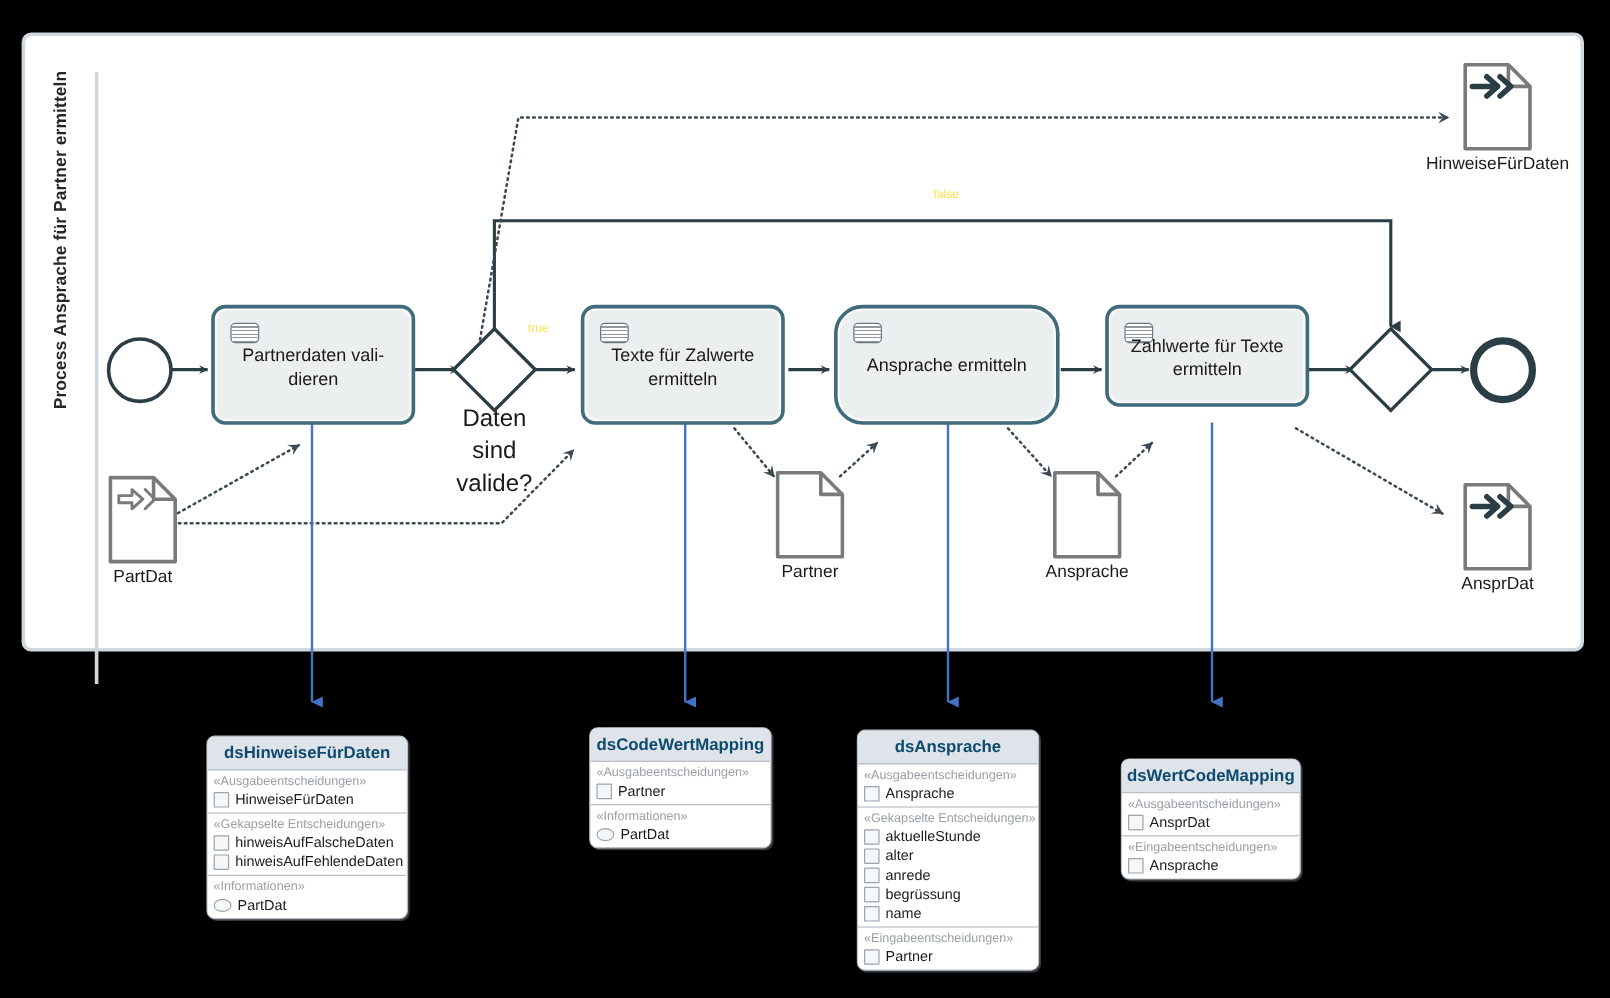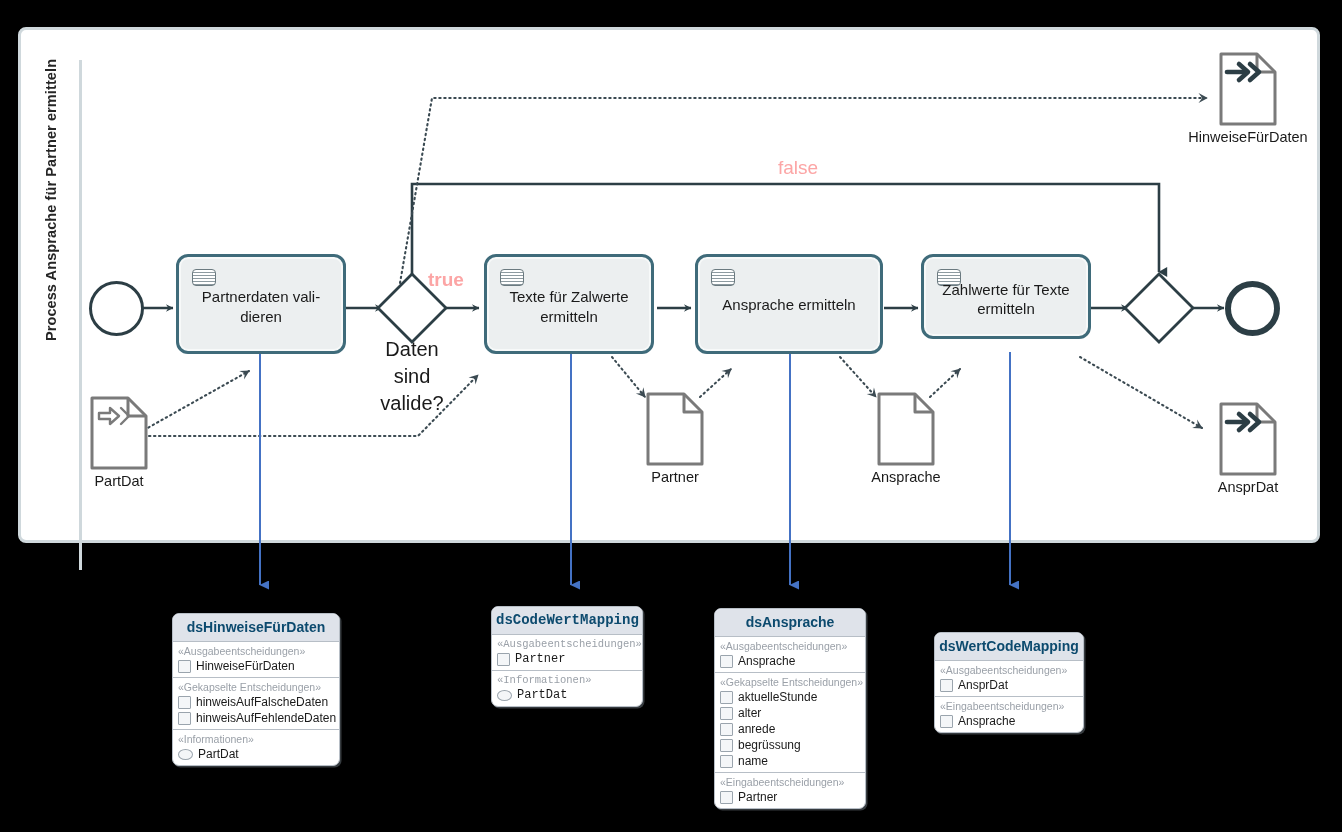--- a/index.html
+++ b/index.html
@@ -172,22 +172,22 @@
     display: inline-block;
     width: 13px; height: 9px;
     border: 1.3px solid #9aa4ad;
     background: #f4f6f8;
     border-radius: 50%;
     flex: none;
   }
 
   .flow-label {
     position: absolute;
-    font-size: 19px;
-    color: #fca5a5;
+    font-size: 10px;
+    color: #fde047;
     white-space: nowrap;
   }
   .gw-label {
     position: absolute;
     text-align: center;
     font-size: 20px;
     color: #1a1a1a;
     line-height: 1.35;
     white-space: nowrap;
   }
@@ -271,40 +271,40 @@
     <path d="M412,274 L446,308 L412,342 L378,308 Z" fill="#ffffff" stroke="#2c3e45" stroke-width="2.8"></path>
     <path d="M1159,274 L1193,308 L1159,342 L1125,308 Z" fill="#ffffff" stroke="#2c3e45" stroke-width="2.8"></path>
   </svg>
 
   <div class="gw-label" style="left:362px; top:336px; width:100px;">
     <div>Daten</div>
     <div>sind</div>
     <div>valide?</div>
   </div>
 
-  <div class="flow-label" style="left:428px; top:269px;font-weight:bold;">true</div>
+  <div class="flow-label" style="left:440px; top:269px;">true</div>
   <div class="flow-label" style="left:778px; top:157px;">false</div>
 
   <div class="task" style="left:176px; top:254px; width:170px; height:100px;">
     <div class="rule-icon"></div>
     <div class="task-label">
       <span>Partnerdaten vali-</span><br>
       <span>dieren</span>
     </div>
   </div>
 
   <div class="task" style="left:484px; top:254px; width:170px; height:100px;">
     <div class="rule-icon"></div>
     <div class="task-label">
       <span>Texte für Zalwerte</span><br>
       <span>ermitteln</span>
     </div>
   </div>
 
-  <div class="task" style="left:695px; top:254px; width:188px; height:100px;">
+  <div class="task" style="left:695px; top:254px; width:188px; height:100px;border-radius:24px;">
     <div class="rule-icon"></div>
     <div class="task-label">
       <span>Ansprache ermitteln</span>
     </div>
   </div>
 
   <div class="task" style="left:921px; top:254px; width:170px; height:85px;">
     <div class="rule-icon"></div>
     <div class="task-label">
       <span>Zahlwerte für Texte</span><br>
@@ -388,21 +388,21 @@
       </div>
       <div class="cb-section">
         <div class="cb-stereo">«Informationen»</div>
         <div class="cb-attr">
           <span class="glyph-oval"></span>
           <span>PartDat</span>
         </div>
       </div>
     </div>
 
-  <div class="classbox" id="cb1" style="left:491px; top:606px; width:152px;font-family:Liberation Mono, monospace;">
+  <div class="classbox" id="cb1" style="left:491px; top:606px; width:152px;">
       <div class="cb-title">dsCodeWertMapping</div>
       <div class="cb-section">
         <div class="cb-stereo">«Ausgabeentscheidungen»</div>
         <div class="cb-attr">
           <span class="glyph-square"></span>
           <span>Partner</span>
         </div>
       </div>
       <div class="cb-section">
         <div class="cb-stereo">«Informationen»</div>

